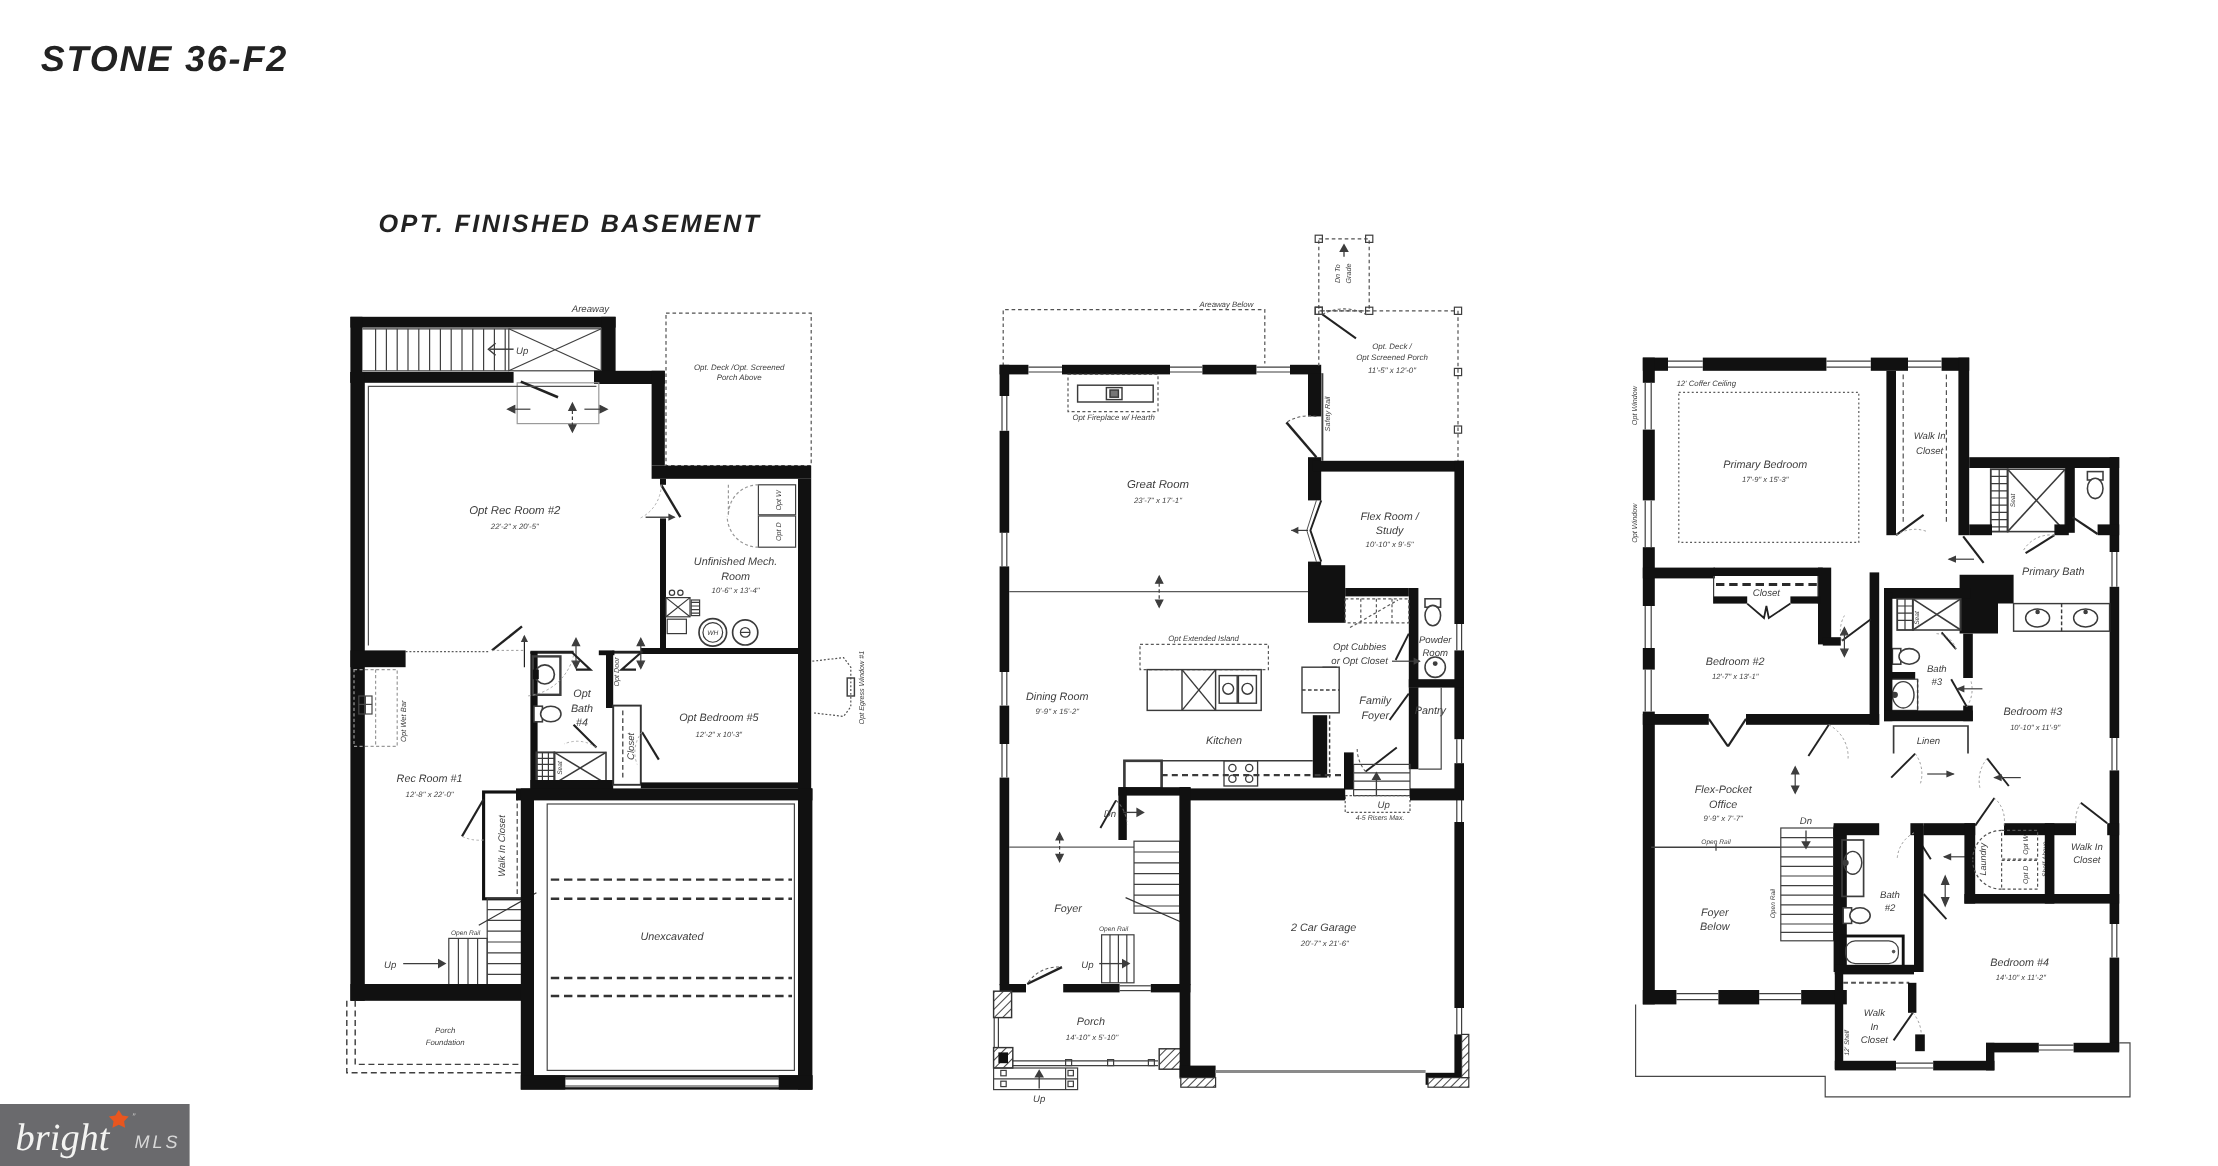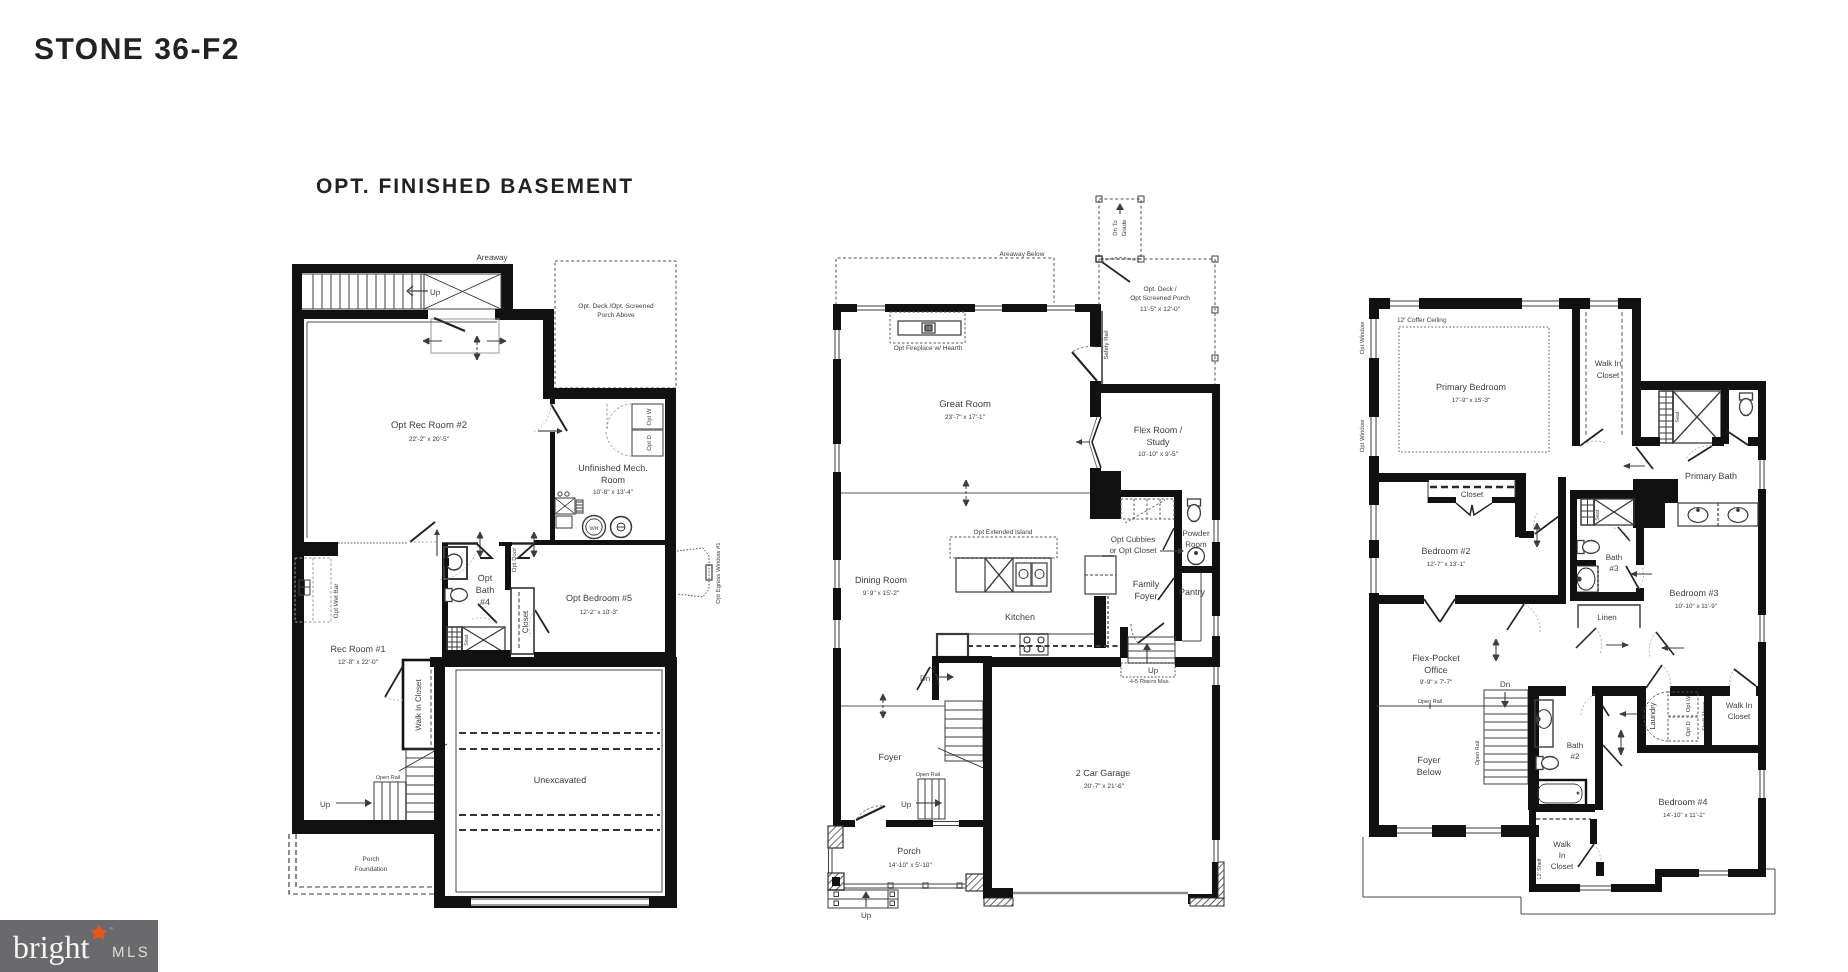--- a/index.html
+++ b/index.html
@@ -1,17 +1,17 @@
 <!DOCTYPE html>
 <html><head>
 <meta charset="utf-8">
 <style>
   html,body{margin:0;padding:0;background:#ffffff;}
   .page{position:relative;width:1848px;height:972px;background:#fff;overflow:hidden;
-        font-family:"Liberation Sans",sans-serif;}
+        font-family:"Liberation Sans",sans-serif;font-style:italic;}
   svg text{font-family:"Liberation Sans",sans-serif;text-rendering:geometricPrecision;}
   svg{shape-rendering:auto;}
 </style>
 </head>
 <body>
 <div class="page">
 <svg width="1848" height="972" viewBox="0 0 1848 972" xmlns="http://www.w3.org/2000/svg">
 <defs>
   <pattern id="hatch" width="5" height="5" patternTransform="rotate(45)" patternUnits="userSpaceOnUse">
     <rect width="5" height="5" fill="#ffffff"></rect>

